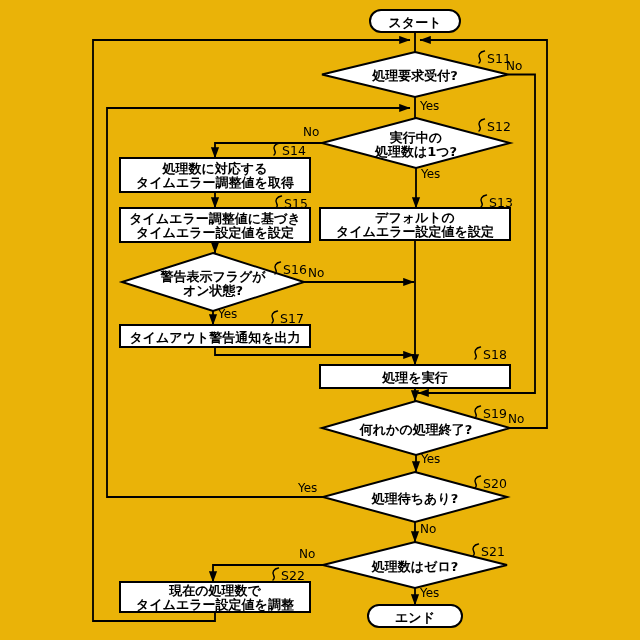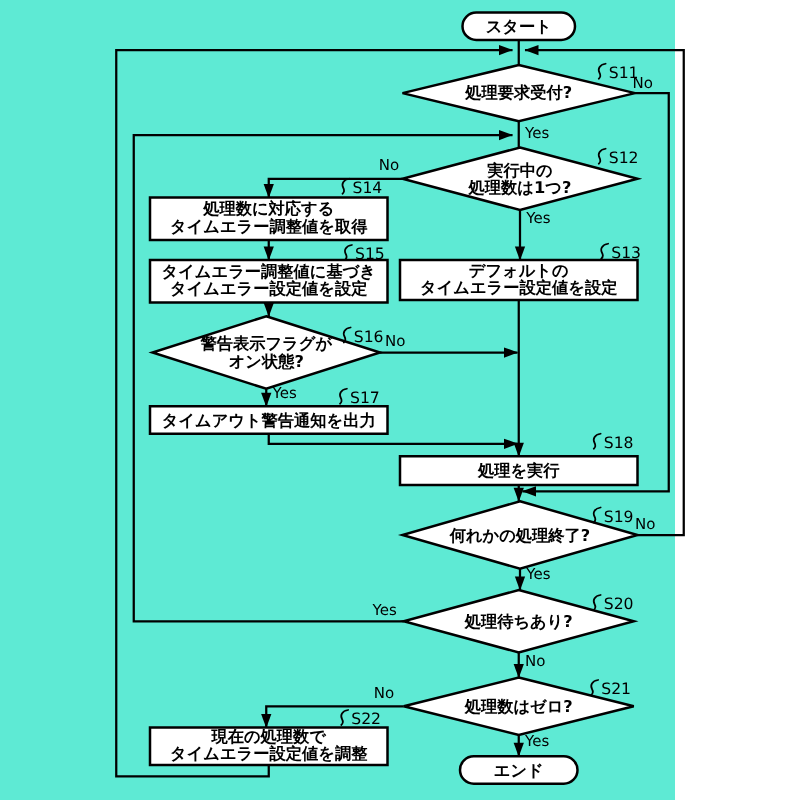--- a/index.html
+++ b/index.html
@@ -4,24 +4,24 @@
 <style>
   html, body {
     margin: 0;
     padding: 0;
     width: 640px;
     height: 640px;
     background: #ffffff;
     font-family: "DejaVu Sans", sans-serif;
   }
   #stage {
-    width: 540px;
+    width: 640px;
     height: 640px;
     position: relative;
-    background: #5eead4;
+    background: #eab308;
   }
   svg { display: block; }
   .shape {
     fill: #ffffff;
     stroke: #000000;
     stroke-width: 2;
     stroke-linejoin: miter;
   }
   .edge {
     fill: none;

